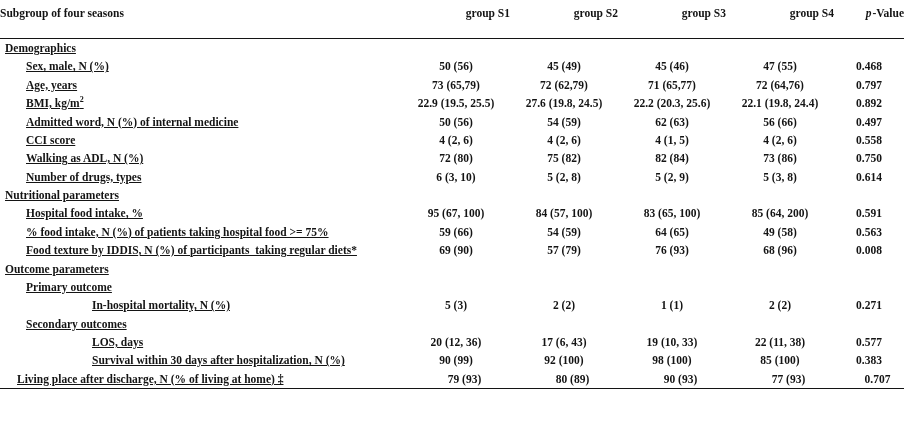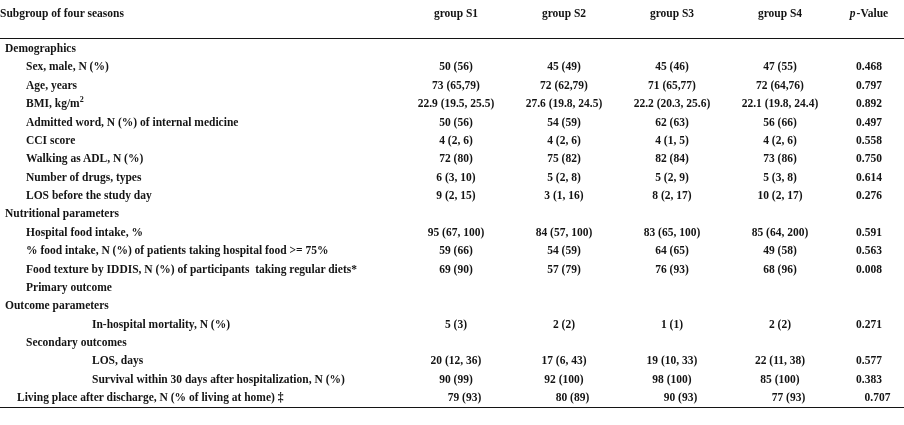--- a/index.html
+++ b/index.html
@@ -29,36 +29,37 @@
     border-bottom: 1.8px solid #141414;
     padding: 2px 0 14px 0;
     font-weight: 700;
     font-size: 11.5px;
   }
   th.label-head {
     text-align: left;
     padding-left: 5px;
   }
   th.group-head, th.pval-head {
-    text-align: center;
+    text-align: right;
   }
   th.pval-head i {
     font-style: italic;
     padding-right: 1px;
   }
   tbody td {
     height: 18.38px;
     line-height: 18.38px;
     padding: 0;
     vertical-align: middle;
     overflow: hidden;
   }
   td.label {
     text-align: left;
     white-space: pre;
+    text-decoration: underline;
   }
   td.val {
     text-align: center;
     white-space: nowrap;
   }
   td.indent0 { padding-left: 5px; }
   td.indent1 { padding-left: 26px; }
   td.indent2 { padding-left: 92px; }
   td.label sup {
     font-size: 8px;
@@ -152,28 +153,20 @@
         </tr>
         <tr>
           <td class="label indent1"><span>Number of drugs, types</span></td>
           <td class="val">6 (3, 10)</td>
           <td class="val">5 (2, 8)</td>
           <td class="val">5 (2, 9)</td>
           <td class="val">5 (3, 8)</td>
           <td class="val">0.614</td>
         </tr>
         <tr>
-          <td class="label indent1"><span>LOS before the study day</span></td>
-          <td class="val">9 (2, 15)</td>
-          <td class="val">3 (1, 16)</td>
-          <td class="val">8 (2, 17)</td>
-          <td class="val">10 (2, 17)</td>
-          <td class="val">0.276</td>
-        </tr>
-        <tr>
           <td class="label indent0"><span>Nutritional parameters</span></td>
           <td class="val"></td>
           <td class="val"></td>
           <td class="val"></td>
           <td class="val"></td>
           <td class="val"></td>
         </tr>
         <tr>
           <td class="label indent1"><span>Hospital food intake, %</span></td>
           <td class="val">95 (67, 100)</td>
@@ -192,29 +185,29 @@
         </tr>
         <tr>
           <td class="label indent1"><span>Food texture by IDDIS, N (%) of participants  taking regular diets*</span></td>
           <td class="val">69 (90)</td>
           <td class="val">57 (79)</td>
           <td class="val">76 (93)</td>
           <td class="val">68 (96)</td>
           <td class="val">0.008</td>
         </tr>
         <tr>
+          <td class="label indent0"><span>Outcome parameters</span></td>
+          <td class="val"></td>
+          <td class="val"></td>
+          <td class="val"></td>
+          <td class="val"></td>
+          <td class="val"></td>
+        </tr>
+        <tr>
           <td class="label indent1"><span>Primary outcome</span></td>
-          <td class="val"></td>
-          <td class="val"></td>
-          <td class="val"></td>
-          <td class="val"></td>
-          <td class="val"></td>
-        </tr>
-        <tr>
-          <td class="label indent0"><span>Outcome parameters</span></td>
           <td class="val"></td>
           <td class="val"></td>
           <td class="val"></td>
           <td class="val"></td>
           <td class="val"></td>
         </tr>
         <tr>
           <td class="label indent2"><span>In-hospital mortality, N (%)</span></td>
           <td class="val">5 (3)</td>
           <td class="val">2 (2)</td>

